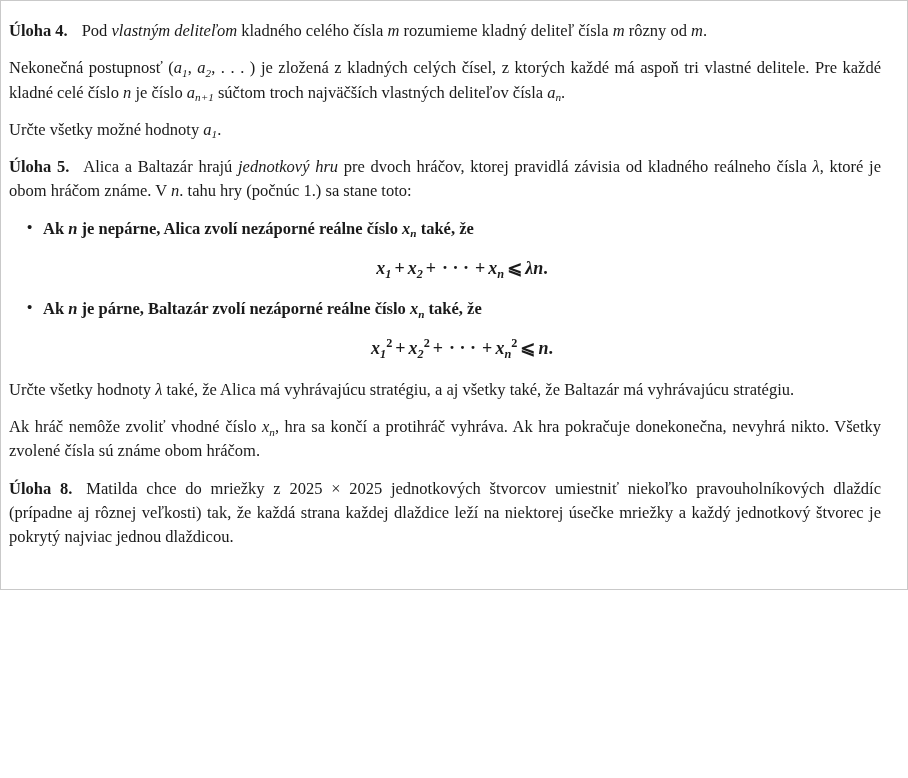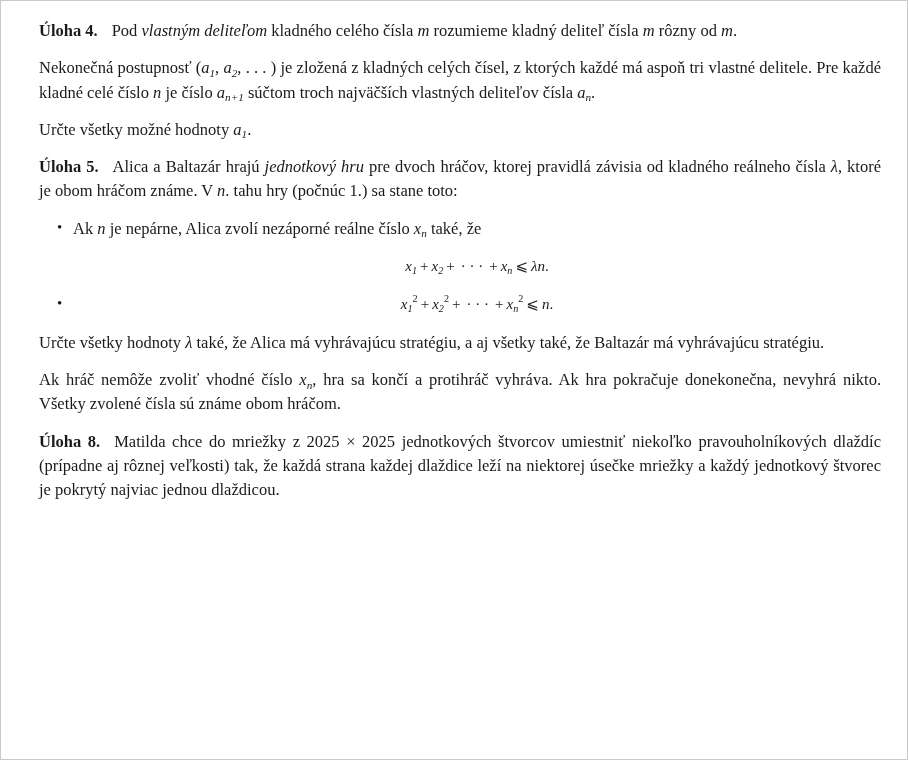--- a/index.html
+++ b/index.html
@@ -10,25 +10,25 @@
   body {
     width: 908px;
     height: 778px;
     font-family: "Liberation Serif", serif;
     color: #1a1a1a;
     overflow: hidden;
   }
   .page {
     position: relative;
     width: 908px;
-    height: 760px;
+    height: 590px;
     box-sizing: border-box;
     border: 1px solid #c9c9c9;
     background: #ffffff;
-    padding: 18px 26px 10px 38px;
+    padding: 18px 26px 10px 8px;
   }
   .doc {
     font-size: 16.5px;
     line-height: 1.47;
     text-align: justify;
     text-justify: inter-word;
     hyphens: manual;
   }
   p.para {
     margin: 0 0 13px 0;
@@ -68,41 +68,42 @@
     line-height: 0;
     vertical-align: baseline;
     position: relative;
     top: -0.62em;
     font-style: normal;
   }
   ul.bullets {
     list-style: none;
     margin: 0 0 0 0;
     padding: 0;
+    font-weight: bold;
   }
   ul.bullets > li {
     position: relative;
     padding-left: 34px;
     margin-bottom: 0;
   }
   ul.bullets > li::before {
     content: "\2022";
     position: absolute;
     left: 18px;
     top: -1px;
     font-size: 15px;
   }
   .li-text {
     display: block;
     margin-bottom: 0;
   }
   .display-eq {
     text-align: center;
     margin: 14px 0 16px 0;
-    font-size: 15px;
+    font-size: 18px;
   }
   .display-eq .m {
     font-style: italic;
   }
   .op {
     font-style: normal;
     padding: 0 3px;
   }
   .lam {
     font-style: italic;
@@ -134,20 +135,21 @@
     </p>
 
     <ul class="bullets bulletgap-top">
       <li>
         <span class="li-text"><span>Ak </span><span class="m">n</span><span> je nepárne, Alica zvolí nezáporné reálne číslo </span><span class="m">x</span><sub>n</sub><span> také, že</span></span>
         <div class="display-eq">
           <span class="m">x</span><sub>1</sub><span class="op">+</span><span class="m">x</span><sub>2</sub><span class="op">+</span><span class="op">· · ·</span><span class="op">+</span><span class="m">x</span><sub>n</sub><span class="op">⩽</span><span class="lam">λ</span><span class="m">n</span><span class="mr">.</span>
         </div>
       </li>
       <li>
+        <span class="li-text"><span>Ak </span><span class="m">n</span><span> je párne, Baltazár zvolí nezáporné reálne číslo </span><span class="m">x</span><sub>n</sub><span> také, že</span></span>
         <div class="display-eq">
           <span class="m">x</span><sub>1</sub><sup>2</sup><span class="op">+</span><span class="m">x</span><sub>2</sub><sup>2</sup><span class="op">+</span><span class="op">· · ·</span><span class="op">+</span><span class="m">x</span><sub>n</sub><sup>2</sup><span class="op">⩽</span><span class="m">n</span><span class="mr">.</span>
         </div>
       </li>
     </ul>
 
     <p class="para">
       <span>Určte všetky hodnoty </span><span class="lam">λ</span><span> také, že Alica má vyhrávajúcu stratégiu, a aj všetky také, že Baltazár má vyhrávajúcu stratégiu.</span>
     </p>
 

